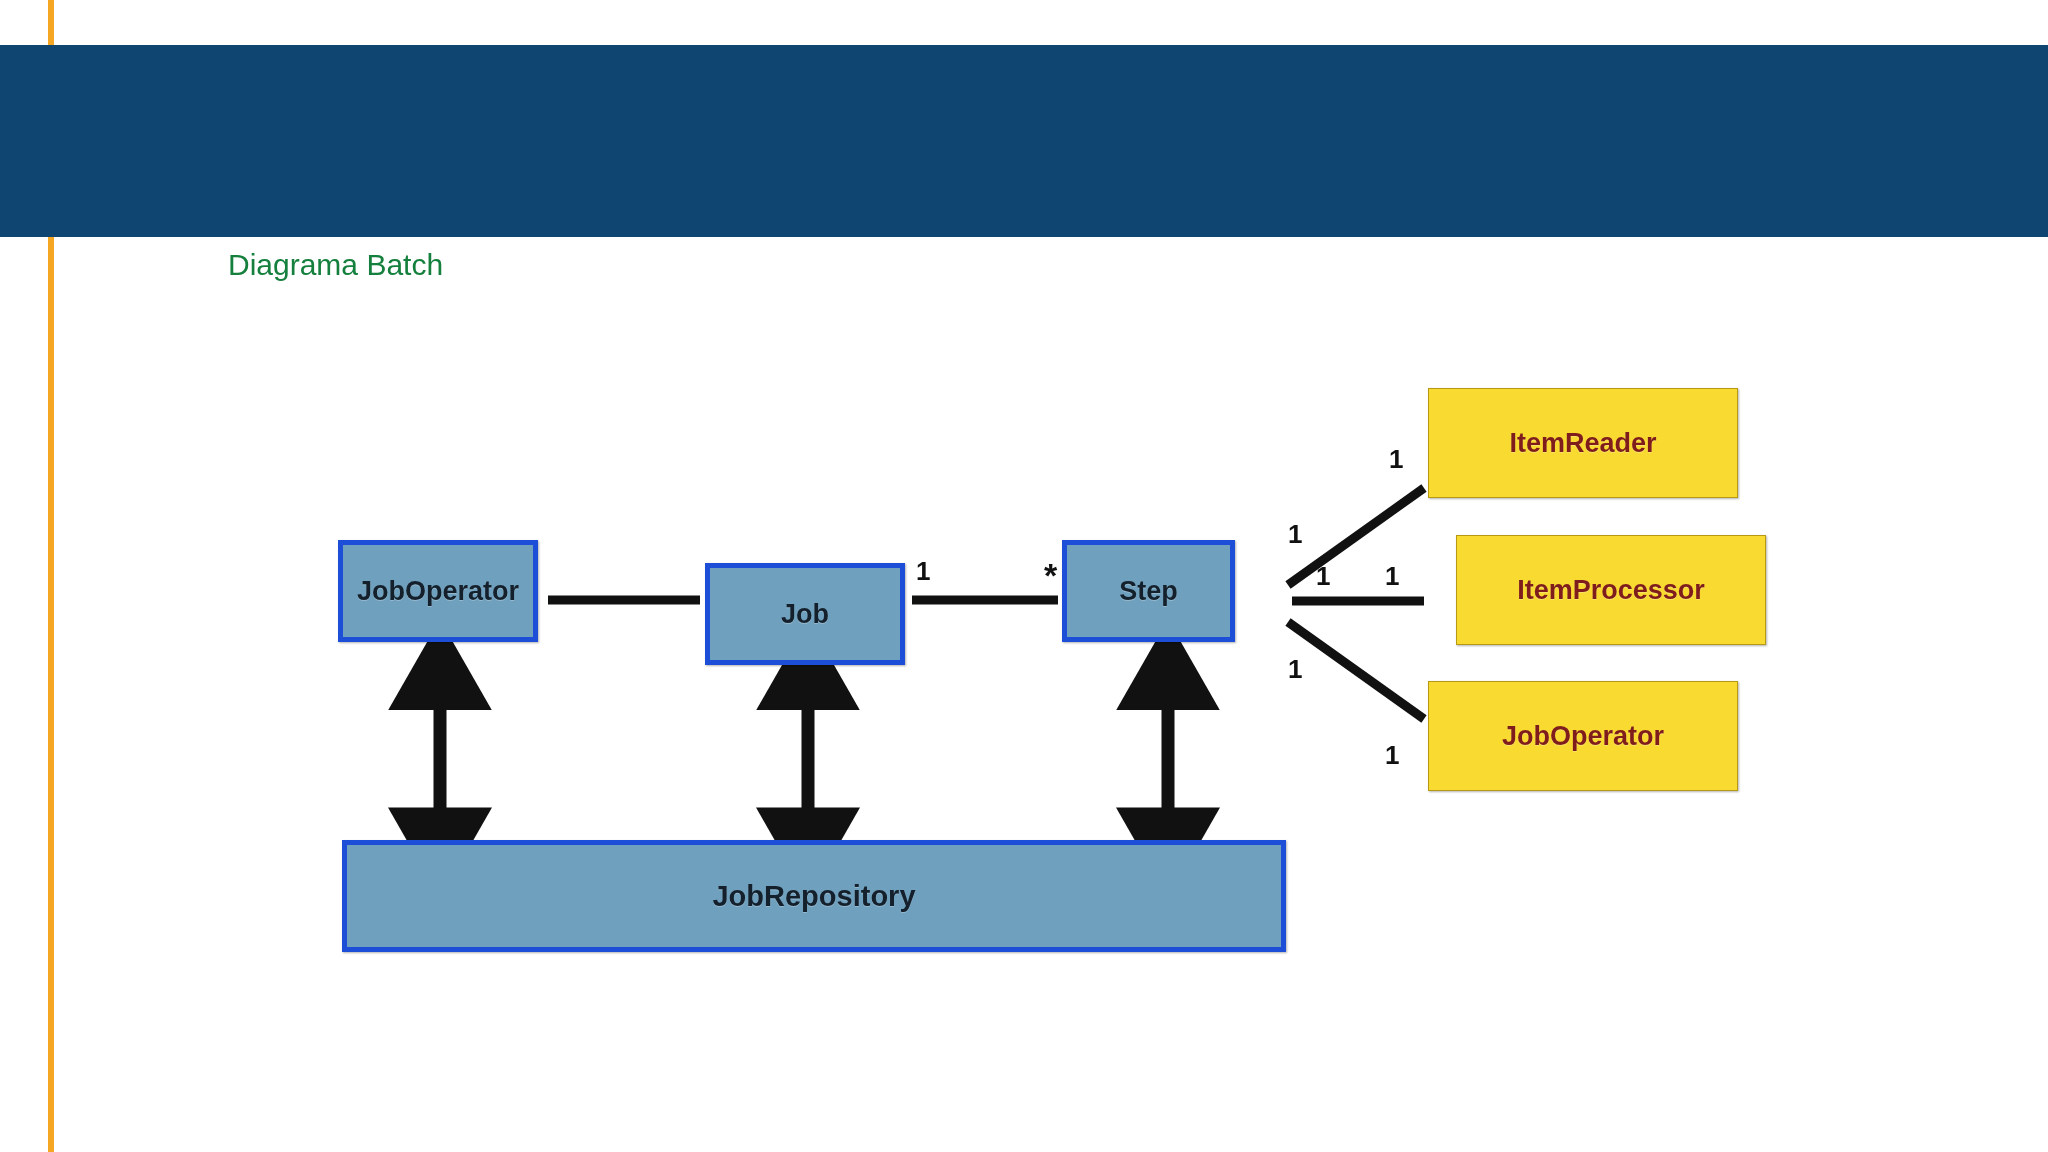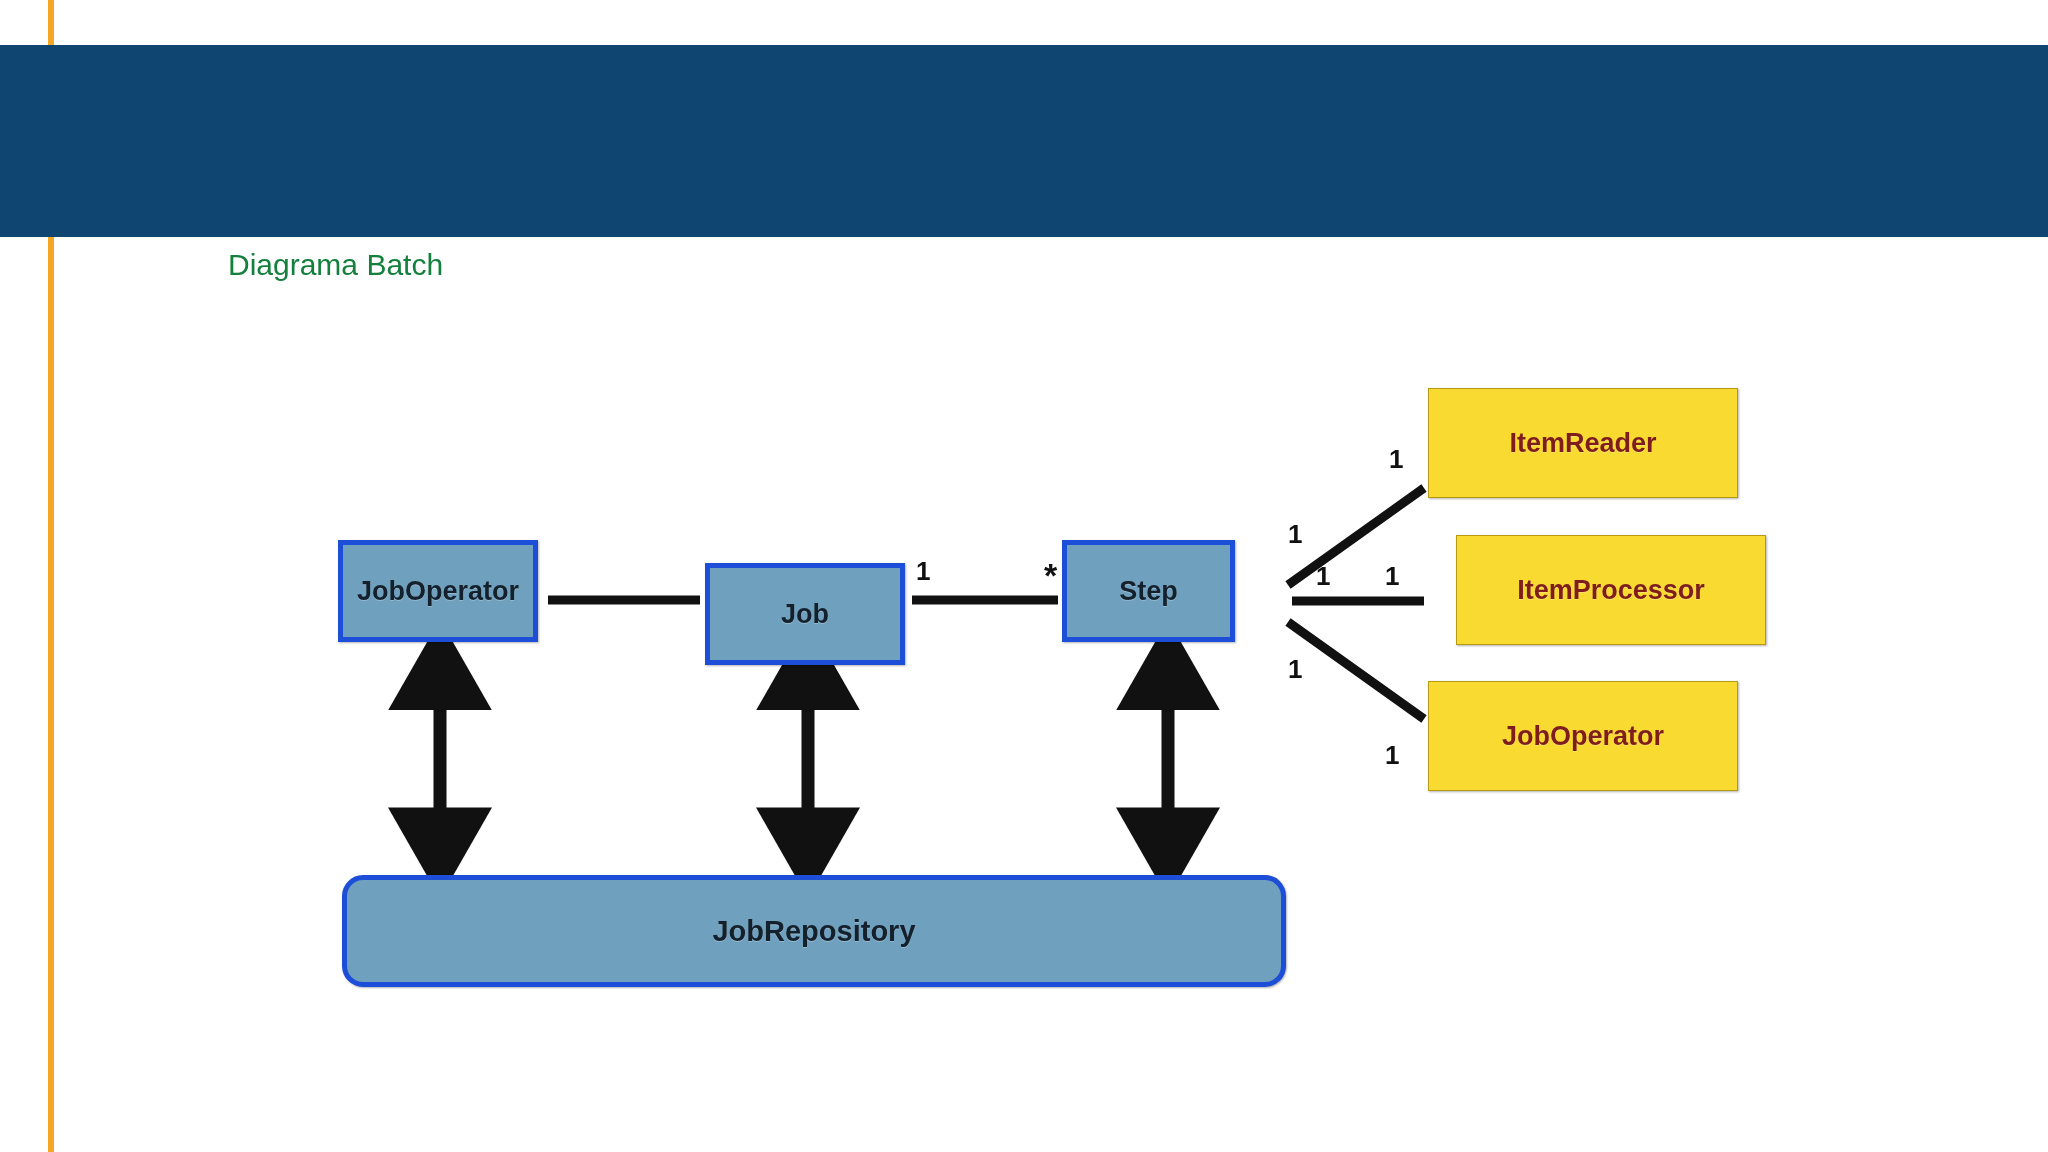--- a/index.html
+++ b/index.html
@@ -161,21 +161,21 @@
           <line x1="440" y1="648" x2="440" y2="836" stroke="#111111" stroke-linecap="butt" stroke-width="13" marker-start="url(#arrow-start)" marker-end="url(#arrow-end)"></line>
           <line x1="808" y1="648" x2="808" y2="836" stroke="#111111" stroke-linecap="butt" stroke-width="13" marker-start="url(#arrow-start)" marker-end="url(#arrow-end)"></line>
           <line x1="1168" y1="648" x2="1168" y2="836" stroke="#111111" stroke-linecap="butt" stroke-width="13" marker-start="url(#arrow-start)" marker-end="url(#arrow-end)"></line>
         </g>
     </svg>
 
     <div id="node-layer">
         <div class="node blue" style="left: 338px; top: 540px; width: 200px; height: 102px;">JobOperator</div>
         <div class="node blue" style="left: 705px; top: 540px; width: 200px; height: 102px; margin-top: 23px;">Job</div>
         <div class="node blue" style="left: 1062px; top: 540px; width: 173px; height: 102px;">Step</div>
-        <div class="node blue repo" style="left: 342px; top: 875px; width: 944px; height: 112px; border-radius: 21px;">JobRepository</div>
+        <div class="node blue repo" style="left: 342px; top: 840px; width: 944px; height: 112px;">JobRepository</div>
         <div class="node yellow" style="left: 1428px; top: 388px; width: 310px; height: 110px;">ItemReader</div>
         <div class="node yellow" style="left: 1456px; top: 535px; width: 310px; height: 110px;">ItemProcessor</div>
         <div class="node yellow" style="left: 1428px; top: 681px; width: 310px; height: 110px;">JobOperator</div>
       </div>
     <div id="mult-layer">
         <span class="mult" style="left: 916px; top: 558px;">1</span>
         <span class="mult star" style="left: 1044px; top: 558px;">*</span>
         <span class="mult" style="left: 1389px; top: 446px;">1</span>
         <span class="mult" style="left: 1288px; top: 521px;">1</span>
         <span class="mult" style="left: 1385px; top: 563px;">1</span>

